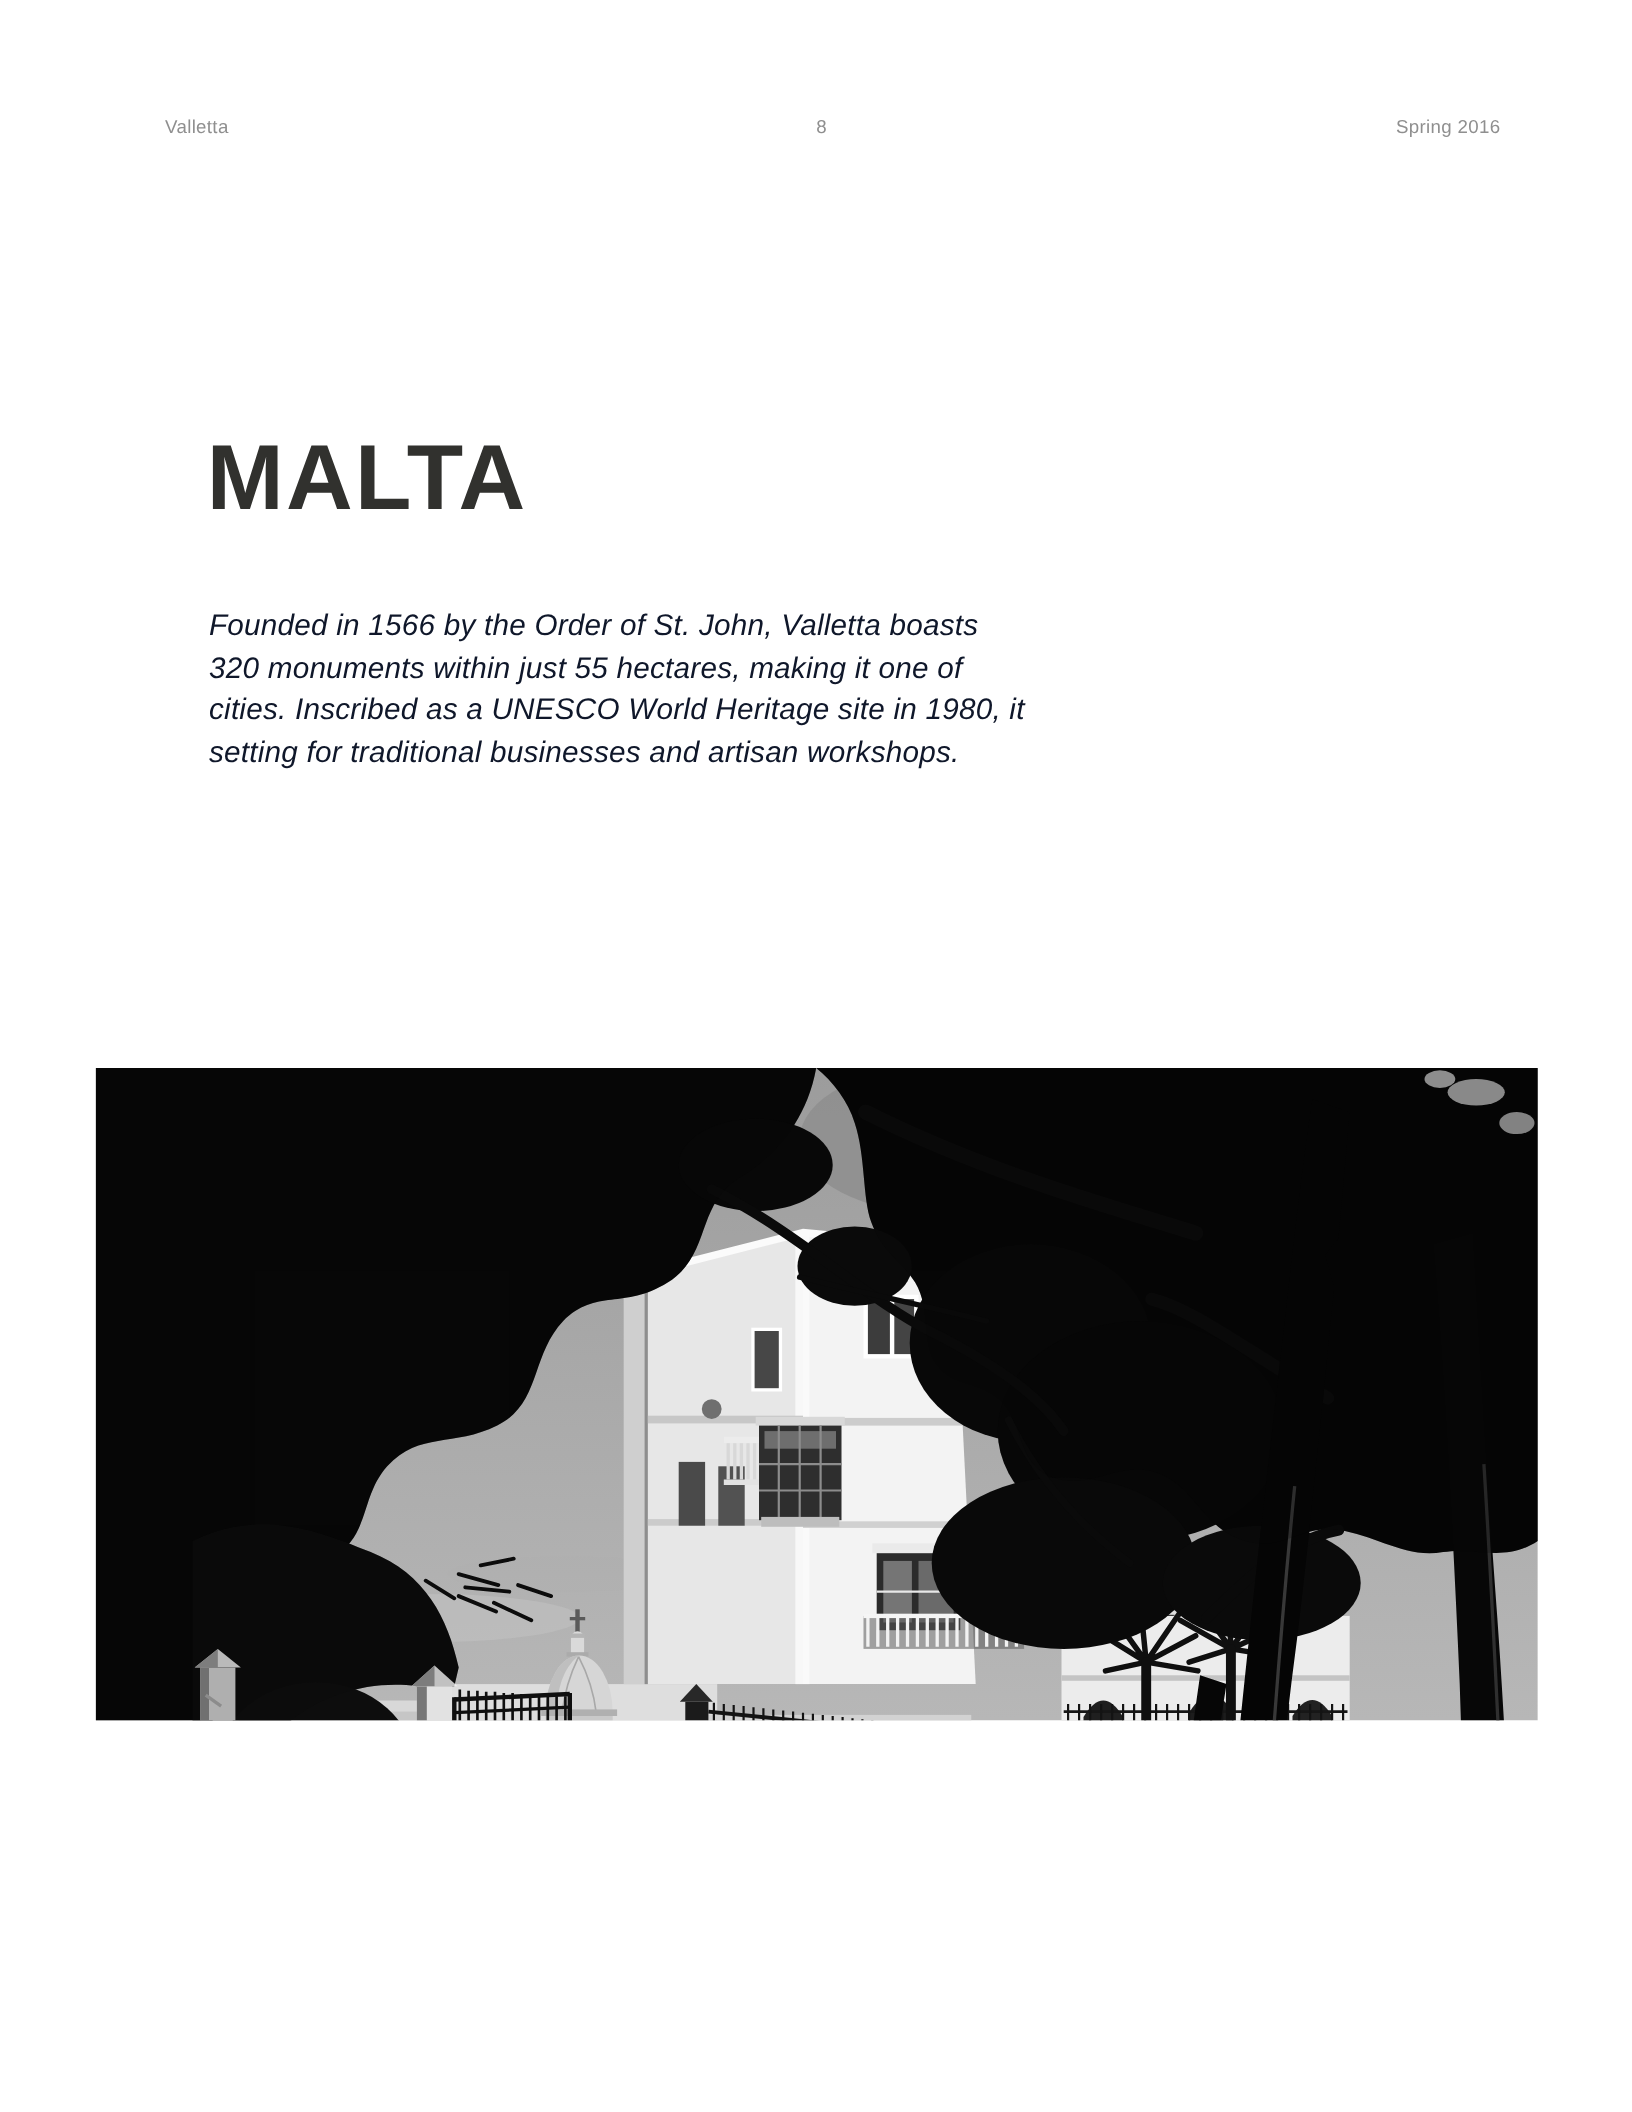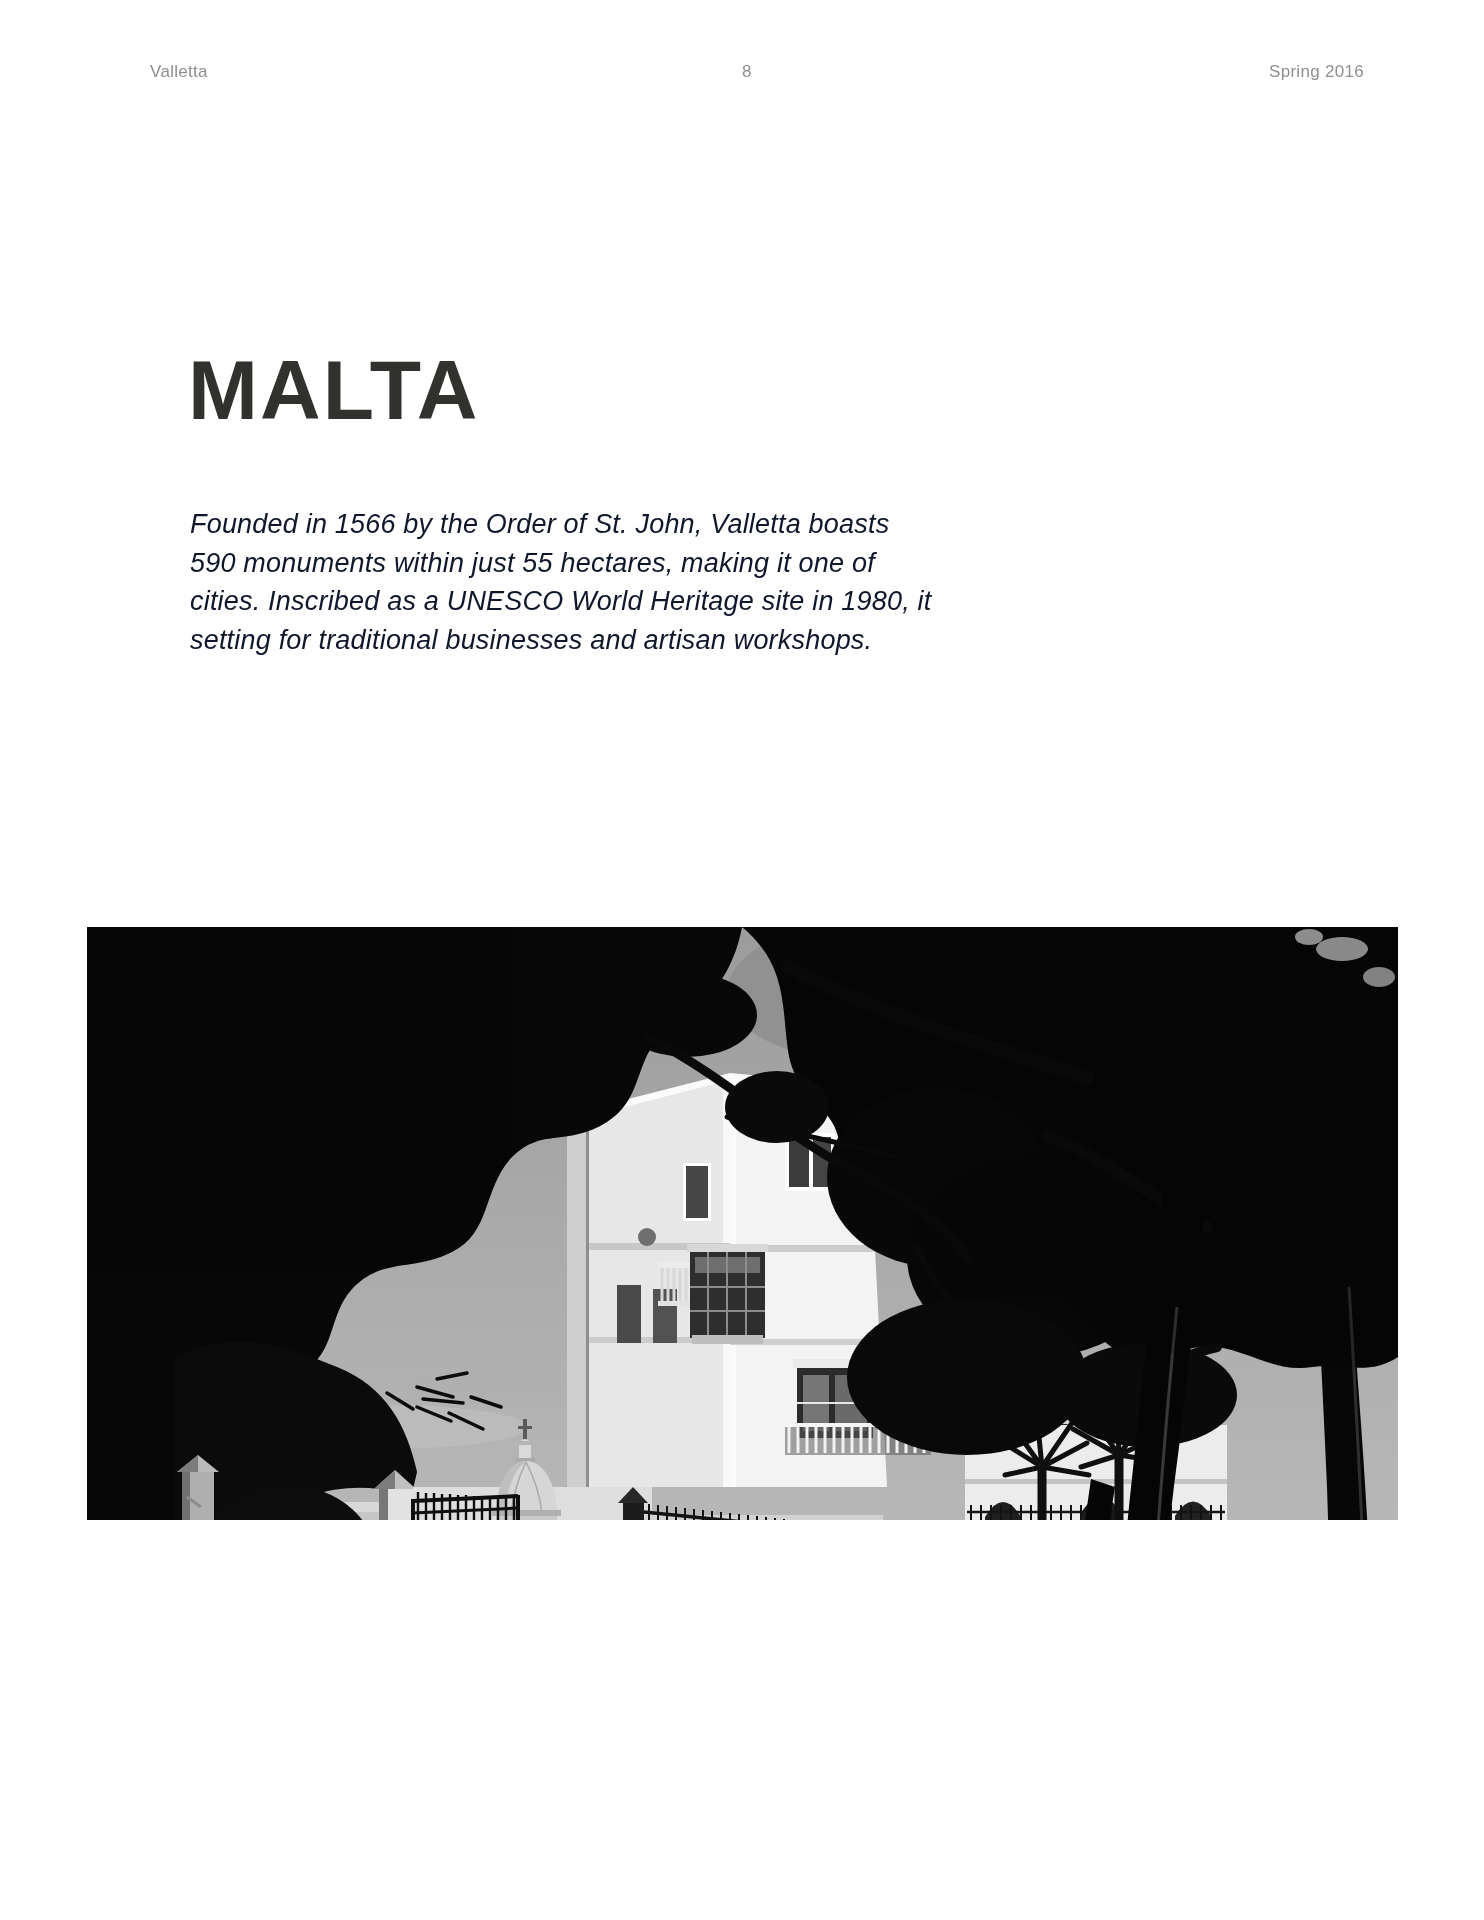--- a/index.html
+++ b/index.html
@@ -1,18 +1,19 @@
 <!DOCTYPE html>
 <html><head>
 <meta charset="utf-8">
 <style>
   html,body{margin:0;padding:0;background:#ffffff;}
   .page{
     position:relative;width:1484px;height:1520px;background:#ffffff;overflow:hidden;
     font-family:"Liberation Sans","DejaVu Sans",sans-serif;
+    margin-top:44px;
   }
   .hdr{
     position:absolute;top:62px;left:150px;right:120px;height:22px;
     font-size:17px;color:#8f8f8f;letter-spacing:.3px;
   }
   .hdr .hl{position:absolute;left:0;top:0;}
   .hdr .hc{position:absolute;left:592px;top:0;width:0;}
   .hdr .hc span{position:relative;left:-50%;}
   .hdr .hr{position:absolute;right:0;top:0;}
   h1.title{
@@ -40,21 +41,21 @@
   <header class="hdr">
     <span class="hl">Valletta</span>
     <span class="hc"><span>8</span></span>
     <span class="hr">Spring 2016</span>
   </header>
 
   <h1 class="title">MALTA</h1>
 
   <p class="intro">
     <span>Founded in 1566 by the Order of St. John, Valletta boasts</span>
-    <span>590 monuments within just 55 hectares, making it one of</span>
+    <span>320 monuments within just 55 hectares, making it one of</span>
     <span>cities. Inscribed as a UNESCO World Heritage site in 1980, it</span>
     <span>setting for traditional businesses and artisan workshops.</span>
   </p>
 
   <figure class="photo">
     <svg viewBox="0 0 1311 876" preserveAspectRatio="none" role="img" aria-label="Black and white street scene in Valletta: dark trees frame an open iron garden gate, parked cars, a small dog on sunlit pavement, a limestone corner townhouse with closed wooden balconies, and a church dome in the distance">
       <defs>
         <linearGradient id="skyg" x1="0" y1="0" x2="0" y2="1">
           <stop offset="0" stop-color="#9c9c9c"></stop>
             <stop offset=".7" stop-color="#b8b8b8"></stop>

